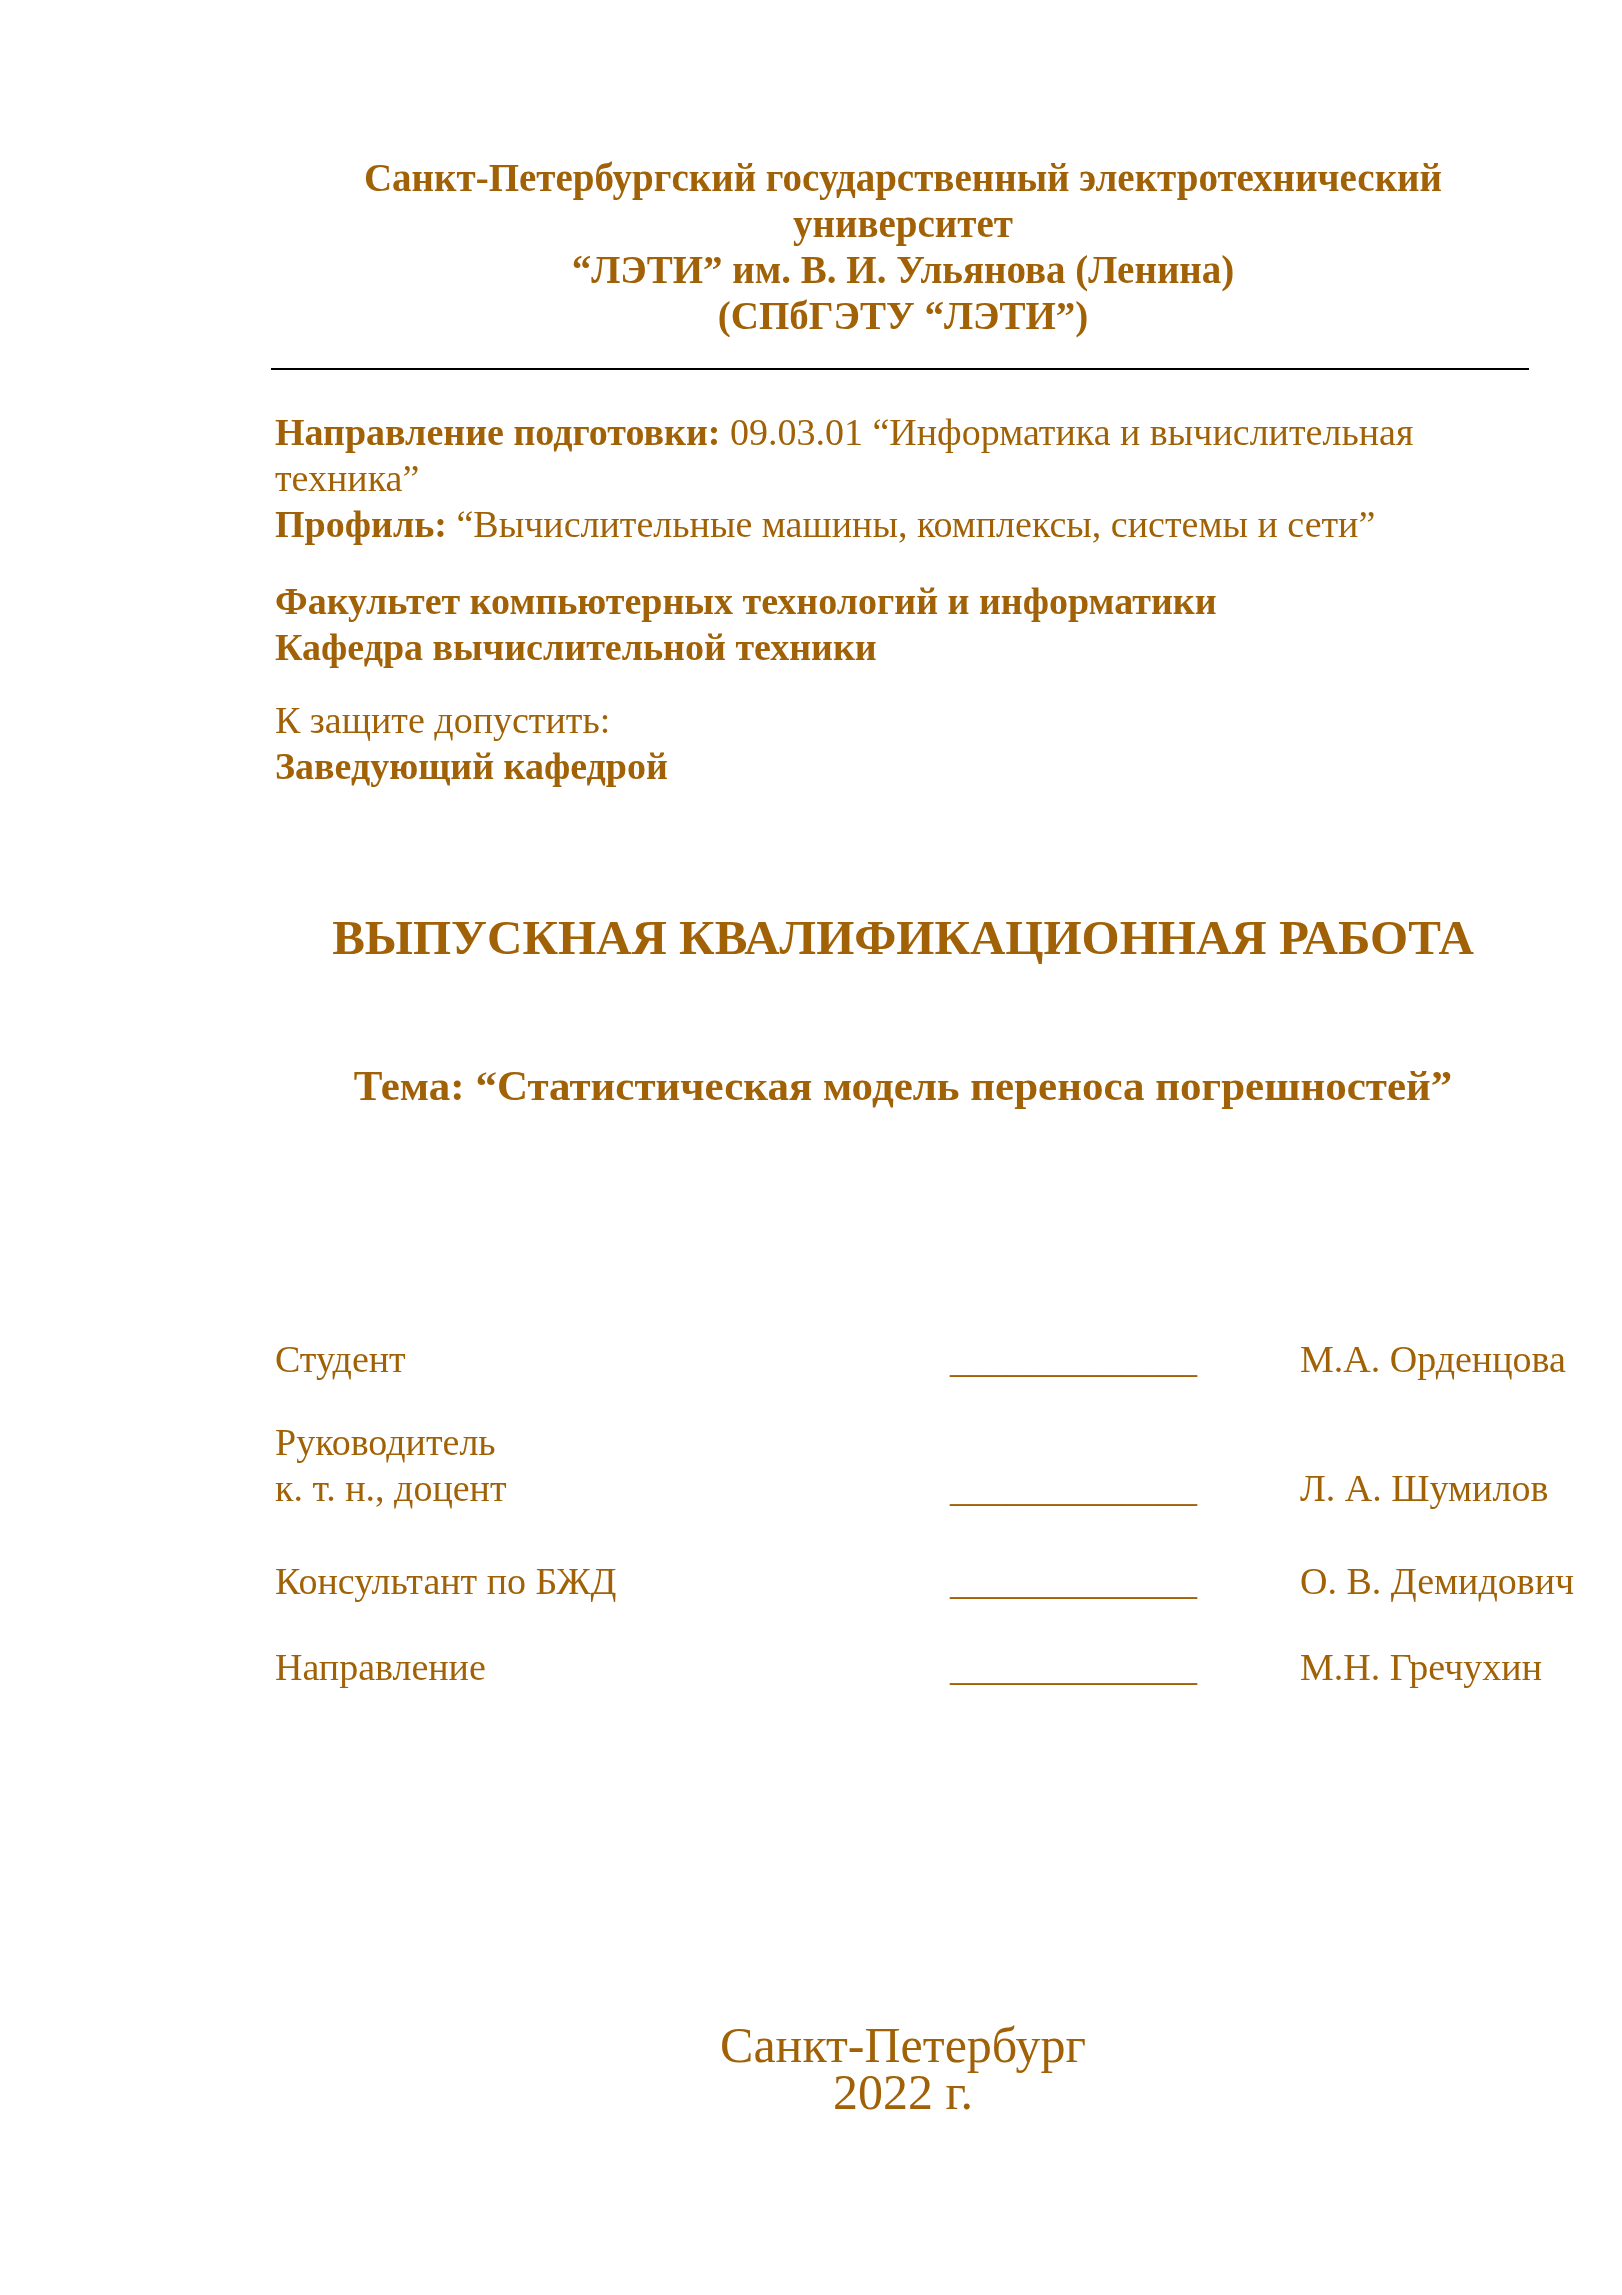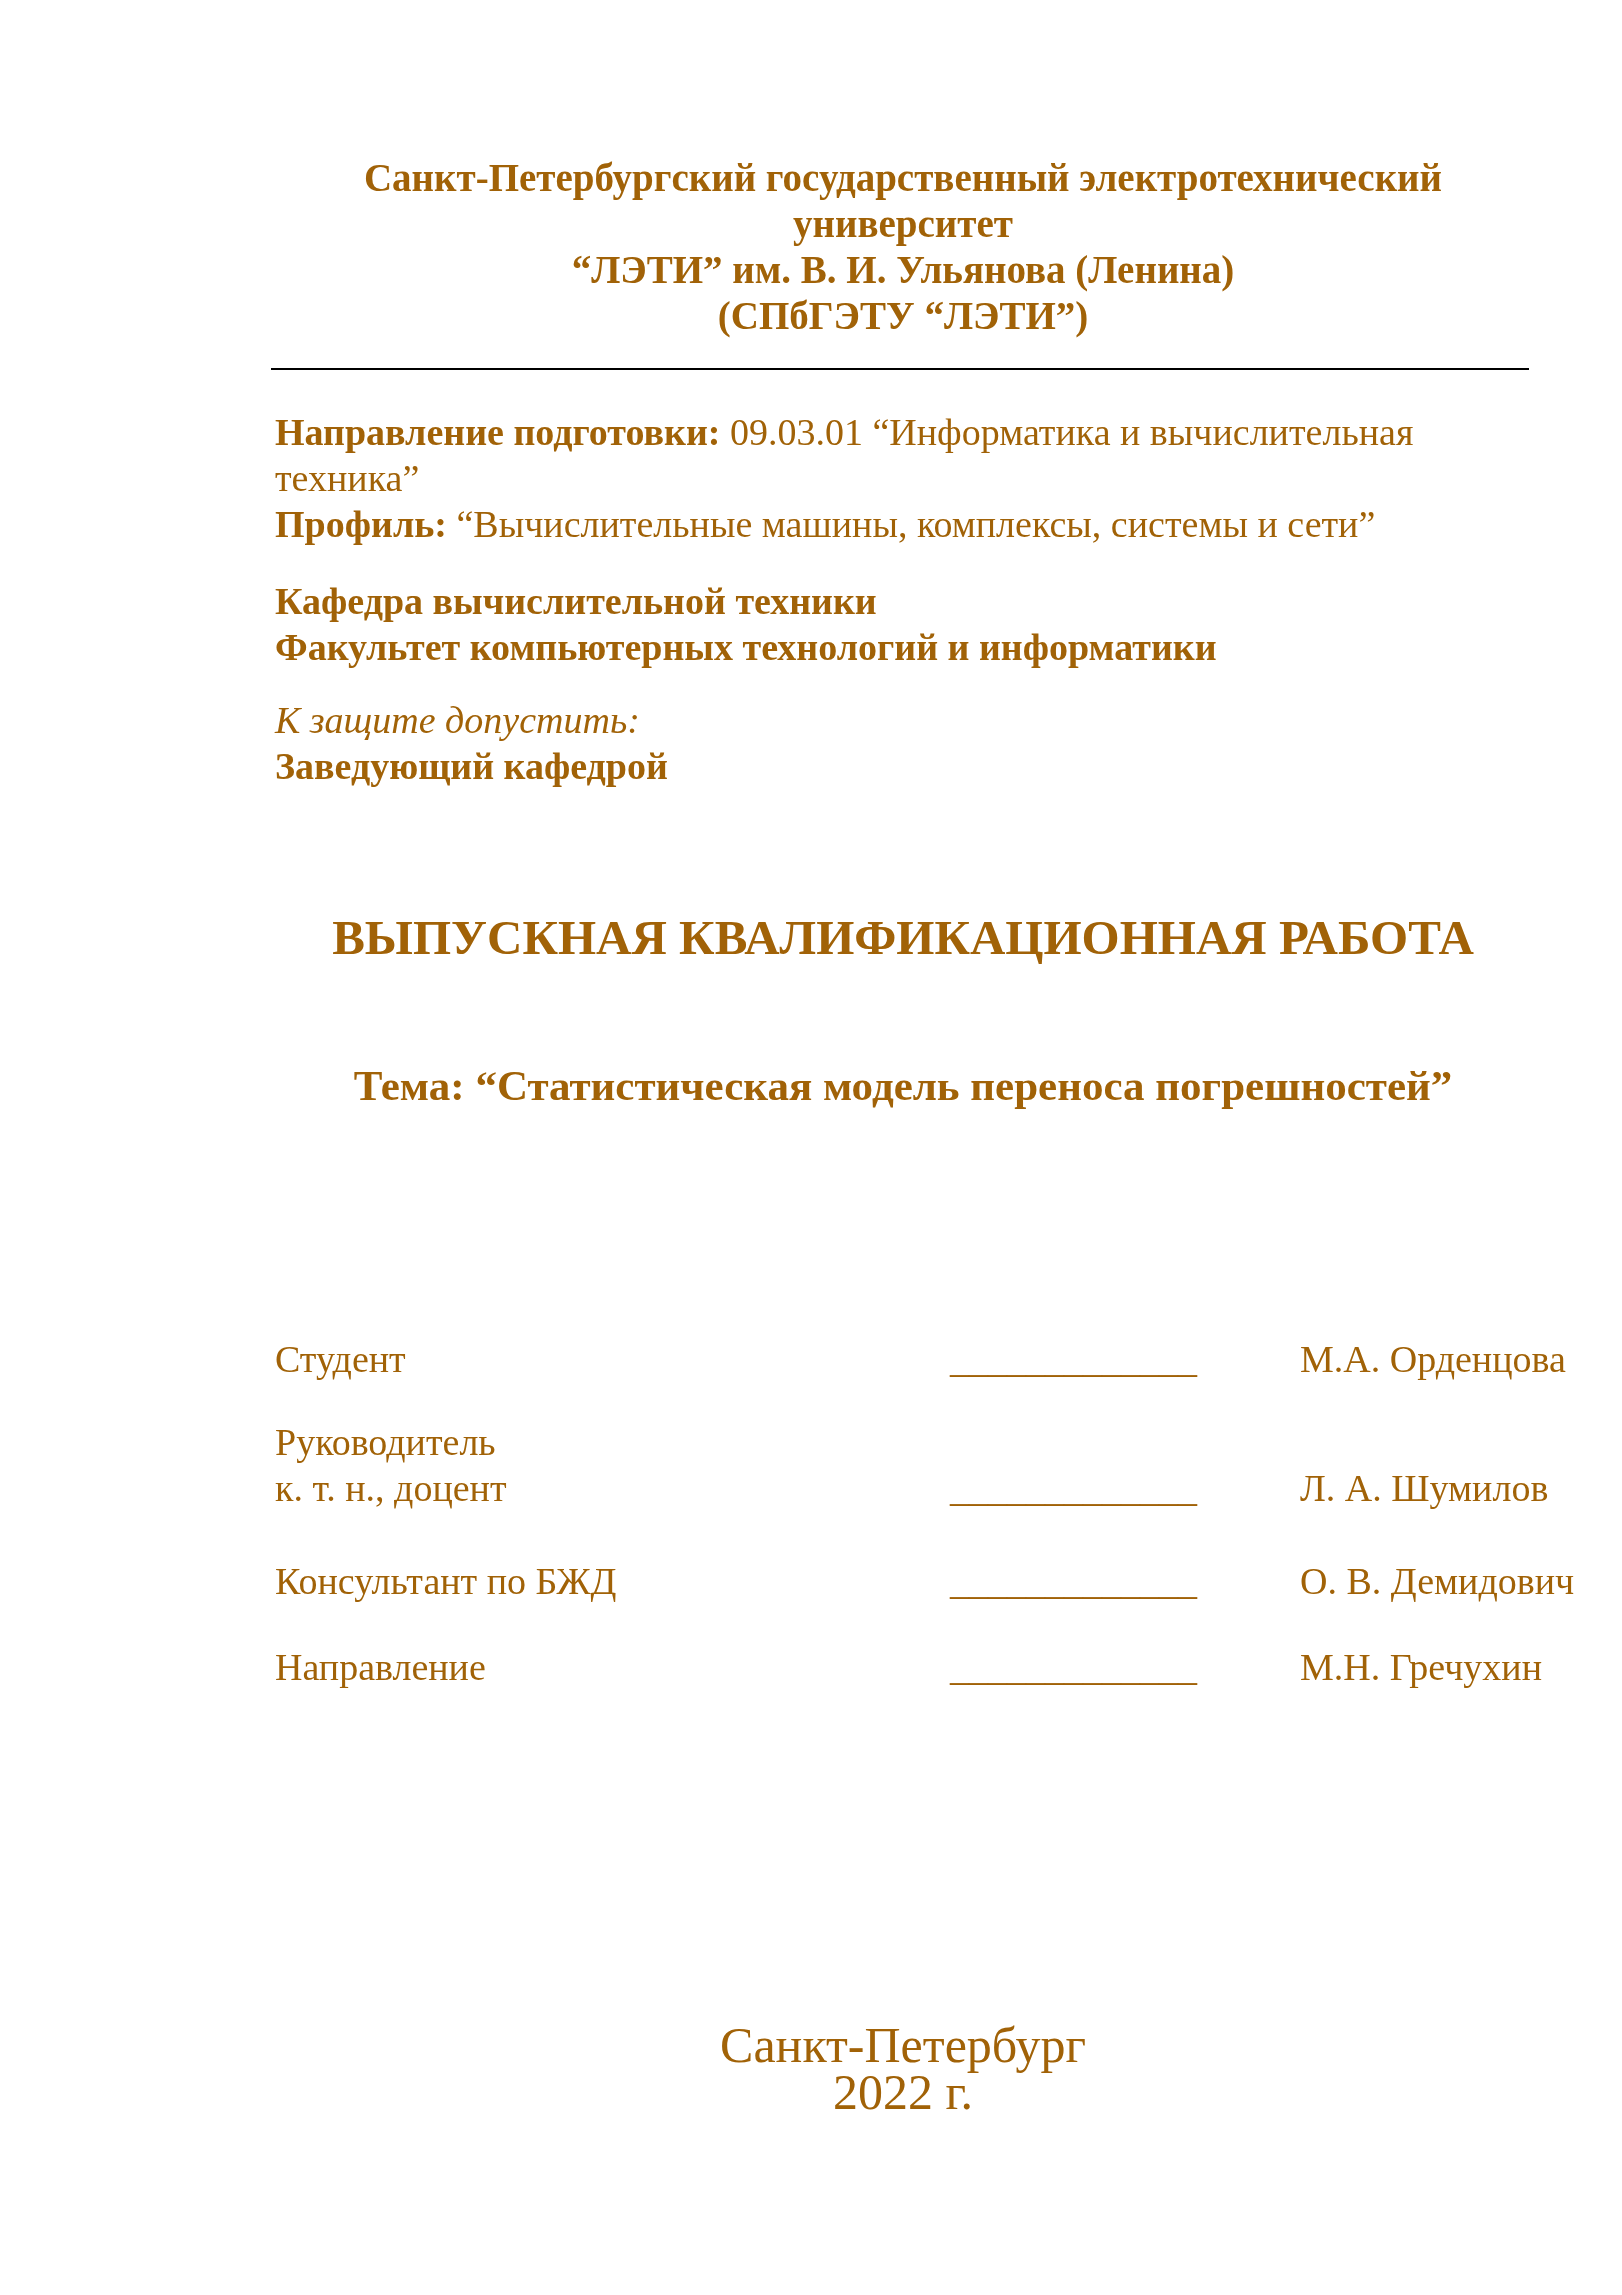--- a/index.html
+++ b/index.html
@@ -16,21 +16,21 @@
 
   .header       { top:155px; text-align:center; font-weight:bold; font-size:39px; line-height:46px; }
   .rule         { position:absolute; left:255px; top:368px; width:1258px; height:2.4px; background:#000; }
 
   .program      { top:409px; font-size:38px; line-height:46px; }
   .program .b   { font-weight:bold; }
 
   .faculty      { top:578px; font-size:38px; line-height:46px; font-weight:bold; }
 
   .approval     { top:697px; font-size:38px; line-height:46px; }
-  .admit        { font-style:italic; }
+  .admit        { }
   .head-title   { font-weight:bold; }
 
   .work-title   { top:908px; text-align:center; font-weight:bold; font-size:49px; line-height:60px; }
   .tema         { top:1061px; text-align:center; font-weight:bold; font-size:43px; line-height:49px; }
 
   .sigrow       { font-size:38px; line-height:46px; }
   .rowline      { position:relative; height:46px; }
   .sig-line     { position:absolute; left:675px; top:0; white-space:pre; }
   .sig-line.wide{ left:573px; }
   .sig-name     { position:absolute; left:1025px; top:0; white-space:nowrap; }
@@ -57,22 +57,22 @@
 
   <div class="rule"></div>
 
   <div class="block program">
     <div><span class="b">Направление подготовки:</span><span> 09.03.01 “Информатика и вычислительная</span></div>
     <div>техника”</div>
     <div><span class="b">Профиль:</span><span> “Вычислительные машины, комплексы, системы и сети”</span></div>
   </div>
 
   <div class="block faculty">
+    <div>Факультет компьютерных технологий и информатики</div>
     <div>Кафедра вычислительной техники</div>
-    <div>Факультет компьютерных технологий и информатики</div>
   </div>
 
   <div class="block approval sigrow">
     <div class="admit">К защите допустить:</div>
     <div class="head-title">Заведующий кафедрой</div>
   </div>
 
   <div class="block work-title">
     <div>ВЫПУСКНАЯ КВАЛИФИКАЦИОННАЯ РАБОТА</div>
   </div>

